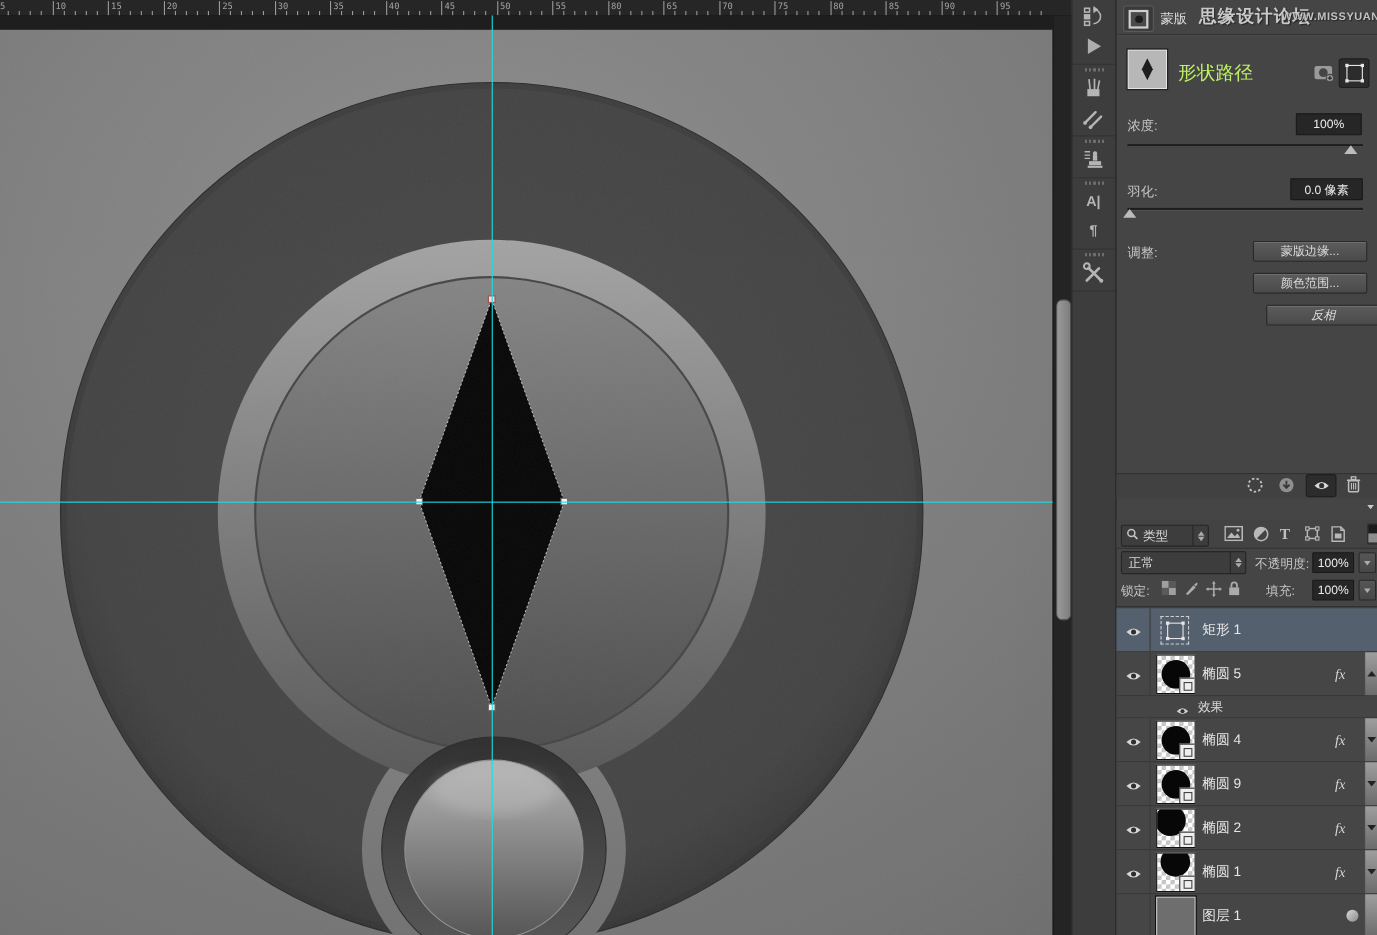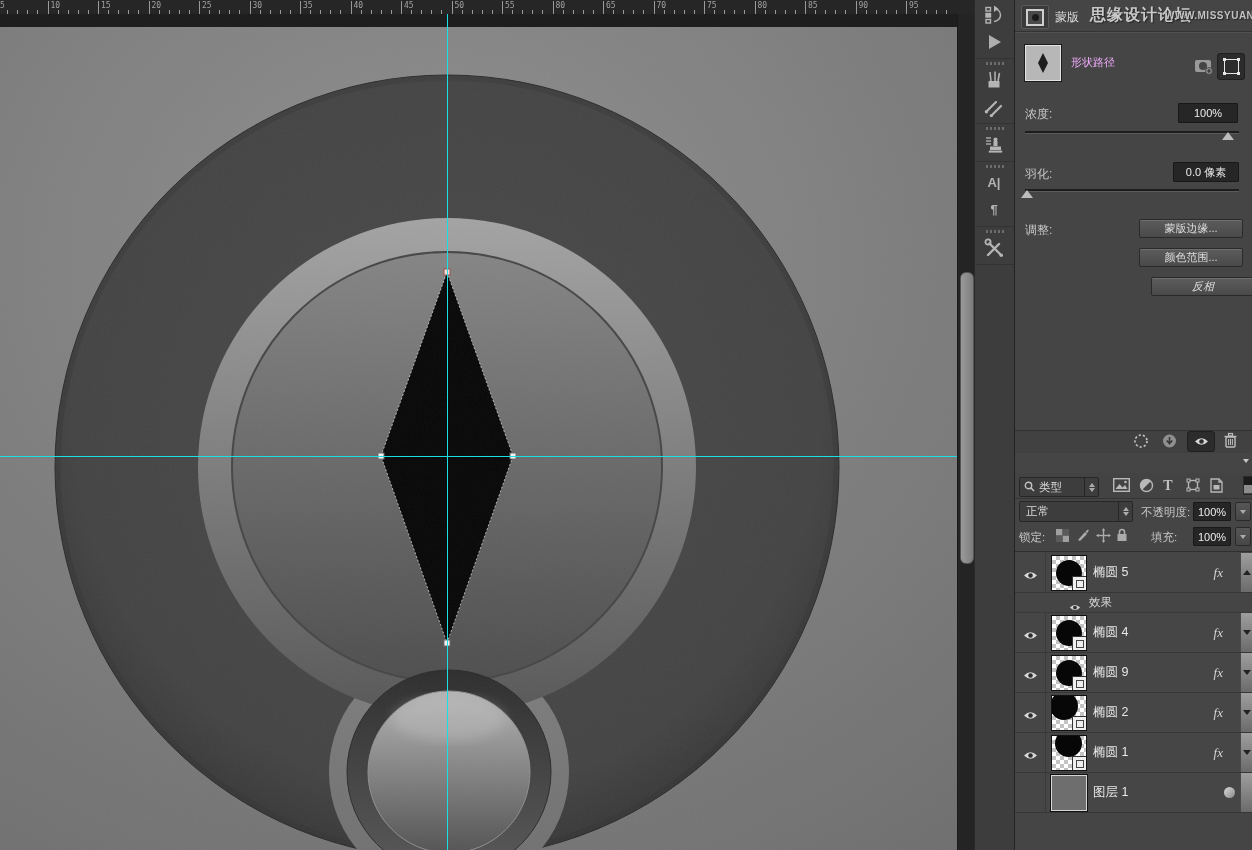--- a/index.html
+++ b/index.html
@@ -362,21 +362,21 @@
     <div class="abs hdr-title" style="left:40px;top:9px;">蒙版</div>
     <div class="abs wm-cn" style="left:60px;top:5px;">思缘设计论坛</div>
     <div class="abs wm-url" style="left:150px;top:10px;">WWW.MISSYUAN.COM</div>
     <div class="abs divider" style="left:0;top:31px;width:238px;"></div>
 
     <div class="abs mask-thumb" style="left:10px;top:45px;width:34px;height:34px;">
       <svg width="12" height="20" viewBox="0 0 12 20">
           <polygon points="6,0 11,10 6,20 1,10" fill="#1e1e1e"></polygon>
         </svg>
     </div>
-    <div class="abs" style="left:56px;top:55px;font-size:11px;color:#f0abfc;">形状路径</div>
+    <div class="abs" style="left:56px;top:55px;font-size:17px;color:#bef264;">形状路径</div>
     <div class="abs" style="left:178px;top:57px;width:22px;height:20px;display:flex;align-items:center;justify-content:center;">
       <svg width="20" height="16" viewBox="0 0 20 16">
           <rect x="1" y="1" width="16" height="12" rx="2" fill="#9a9a9a"></rect>
           <circle cx="9" cy="7" r="4" fill="#454545"></circle>
           <circle cx="15" cy="12" r="3.4" fill="#9a9a9a" stroke="#454545"></circle>
           <path d="M15 10 v4 M13 12 h4" stroke="#2c2c2c" stroke-width="1.2"></path>
         </svg>
     </div>
     <div class="abs pressed" style="left:202px;top:53px;width:26px;height:25px;">
       <div class="pathicon">
@@ -471,20 +471,36 @@
     <div class="abs plabel" style="left:4px;top:530px;font-size:11.5px;">锁定:</div>
     <div id="lock-icons"></div>
     <div class="abs plabel" style="left:136px;top:530px;font-size:11.5px;">填充:</div>
     <div class="abs valbox" style="left:178px;top:527px;width:36px;height:17px;">100%</div>
     <div class="abs drop-btn" style="left:220px;top:527px;width:14px;height:17px;">
         <i class="tri-dn"></i>
       </div>
     <div class="abs" style="left:0;top:551px;width:238px;height:1px;background:#2f2f2f;"></div>
 
     <div id="layerlist">
+        <div class="lrow selected">
+          <div class="abs" style="left:8px;top:14px;"><svg width="15" height="11" viewBox="0 0 15 11">
+              <path d="M1 5.5 Q7.5 -1 14 5.5 Q7.5 12 1 5.5 Z" fill="#d8d8d8"></path>
+              <circle cx="7.5" cy="5.5" r="2.3" fill="#2e2e2e"></circle>
+            </svg></div>
+          <div class="vline"></div>
+          <div class="abs" style="left:40px;top:7px;width:24px;height:24px;border:1px dashed #cfcfcf;display:flex;align-items:center;justify-content:center;">
+            <div class="pathicon">
+              <b style="left:-2px;top:-2px;"></b>
+              <b style="right:-2px;top:-2px;"></b>
+              <b style="left:-2px;bottom:-2px;"></b>
+              <b style="right:-2px;bottom:-2px;"></b>
+            </div>
+          </div>
+          <div class="lname">矩形 1</div>
+        </div>
         <div class="lrow">
           <div class="abs" style="left:8px;top:14px;"><svg width="15" height="11" viewBox="0 0 15 11">
               <path d="M1 5.5 Q7.5 -1 14 5.5 Q7.5 12 1 5.5 Z" fill="#d8d8d8"></path>
               <circle cx="7.5" cy="5.5" r="2.3" fill="#2e2e2e"></circle>
             </svg></div>
           <div class="vline"></div>
           <div class="thumbbox checker">
             <div class="circ" style="left:4px;top:4px;width:26px;height:26px;"></div>
             <div class="badge">
               <i></i>

